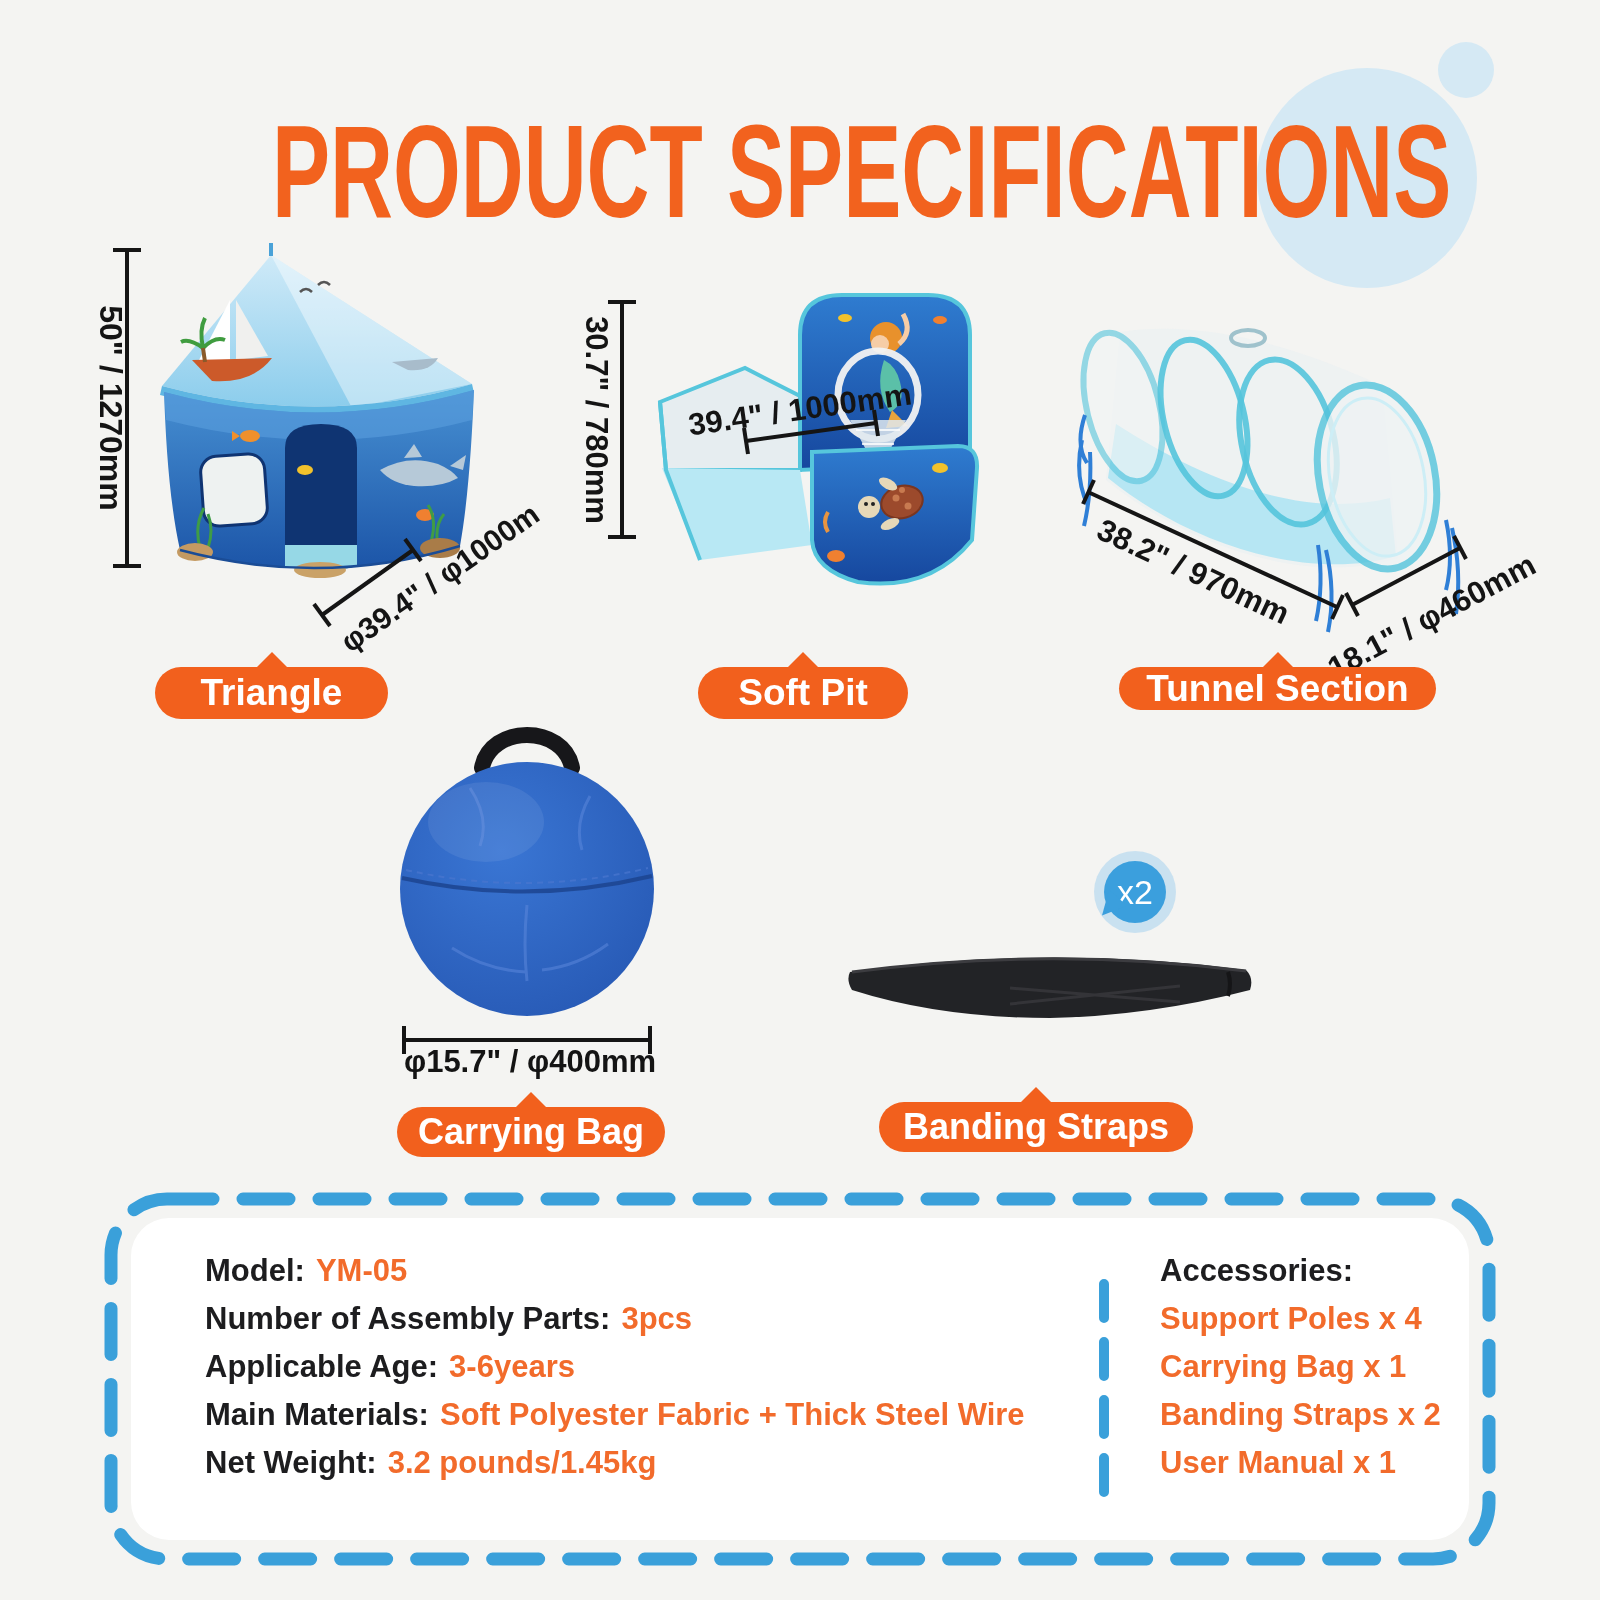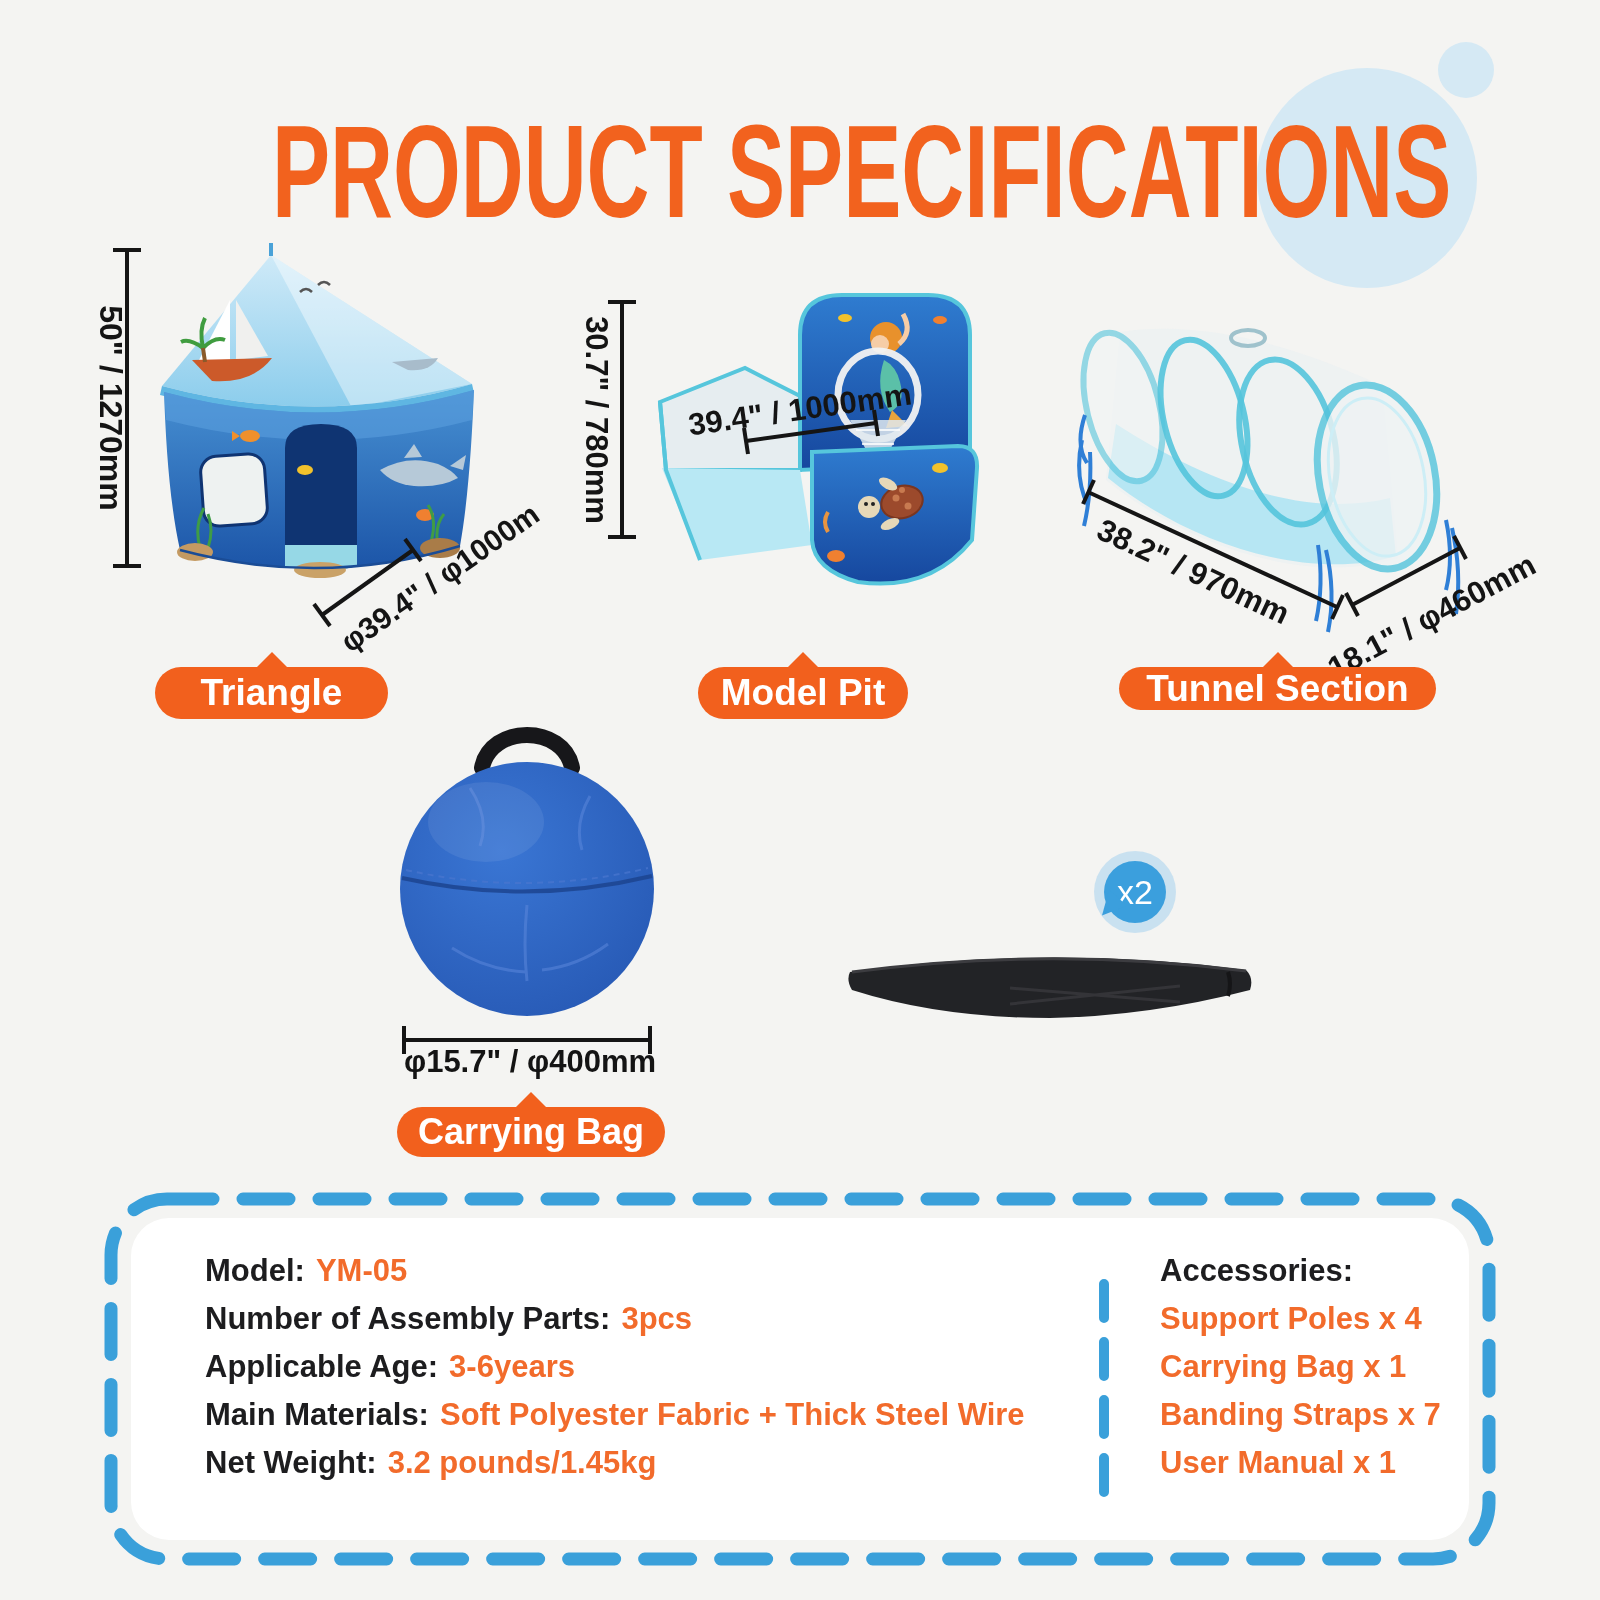--- a/index.html
+++ b/index.html
@@ -192,23 +192,24 @@
 
   <div class="dim" style="left:110px;top:408px;font-size:32px;transform:translate(-50%,-50%) rotate(90deg);">50" / 1270mm</div>
   <div class="dim" style="left:440px;top:578px;font-size:30px;transform:translate(-50%,-50%) rotate(-35deg);">φ39.4" / φ1000m</div>
   <div class="dim" style="left:596px;top:420px;font-size:31px;transform:translate(-50%,-50%) rotate(90deg);">30.7" / 780mm</div>
   <div class="dim" style="left:800px;top:410px;font-size:31px;transform:translate(-50%,-50%) rotate(-8deg);">39.4" / 1000mm</div>
   <div class="dim" style="left:1193px;top:572px;font-size:31px;transform:translate(-50%,-50%) rotate(25deg);">38.2" / 970mm</div>
   <div class="dim" style="left:1422px;top:622px;font-size:31px;transform:translate(-50%,-50%) rotate(-28deg);">φ18.1" / φ460mm</div>
   <div class="dim" style="left:530px;top:1062px;font-size:31px;transform:translate(-50%,-50%);">φ15.7" / φ400mm</div>
 
   <div class="badge" style="left:155px;top:667px;width:233px;height:52px;">Triangle</div>
-  <div class="badge" style="left:698px;top:667px;width:210px;height:52px;">Model Pit</div>
+  <div class="badge" style="left:698px;top:667px;width:210px;height:52px;">Soft Pit</div>
   <div class="badge" style="left:1119px;top:667px;width:317px;height:43px;">Tunnel Section</div>
   <div class="badge" style="left:397px;top:1107px;width:268px;height:50px;font-size:36px;">Carrying Bag</div>
+  <div class="badge" style="left:879px;top:1102px;width:314px;height:50px;font-size:36px;">Banding Straps</div>
 
   <div class="qty">x2</div>
 
   <div class="srow" style="left:205px;top:1253px;">
     <span class="k">Model:</span><span class="v">YM-05</span>
   </div>
   <div class="srow" style="left:205px;top:1301px;">
     <span class="k">Number of Assembly Parts:</span><span class="v">3pcs</span>
   </div>
   <div class="srow" style="left:205px;top:1349px;">
@@ -217,16 +218,16 @@
   <div class="srow" style="left:205px;top:1397px;">
     <span class="k">Main Materials:</span><span class="v">Soft Polyester Fabric + Thick Steel Wire</span>
   </div>
   <div class="srow" style="left:205px;top:1445px;">
     <span class="k">Net Weight:</span><span class="v">3.2 pounds/1.45kg</span>
   </div>
 
   <div class="srow" style="left:1160px;top:1253px;">Accessories:</div>
   <div class="srow acc-item" style="left:1160px;top:1301px;">Support Poles x 4</div>
   <div class="srow acc-item" style="left:1160px;top:1349px;">Carrying Bag x 1</div>
-  <div class="srow acc-item" style="left:1160px;top:1397px;">Banding Straps x  7</div>
+  <div class="srow acc-item" style="left:1160px;top:1397px;">Banding Straps x  2</div>
   <div class="srow acc-item" style="left:1160px;top:1445px;">User Manual x 1</div>
 
 </div>
 
 </body></html>

